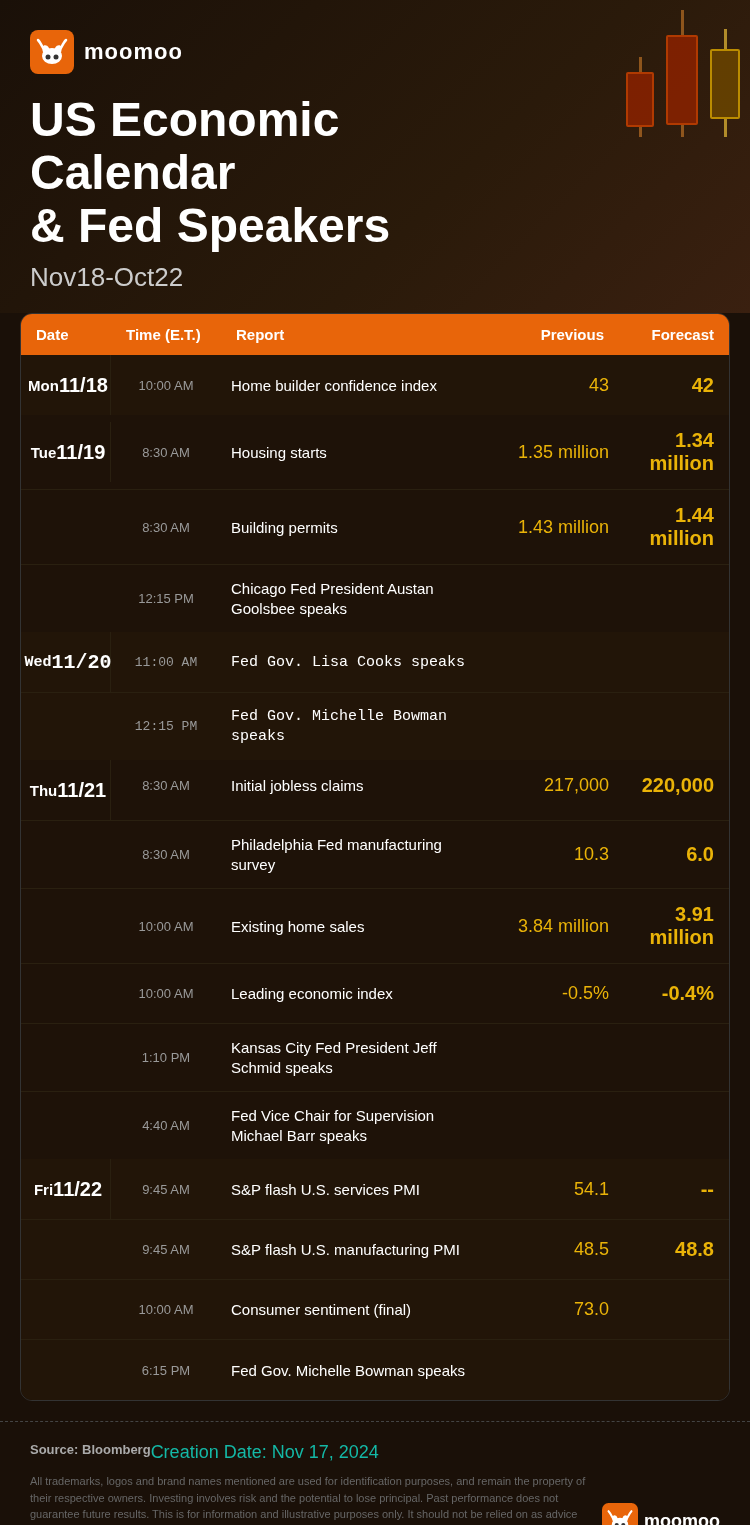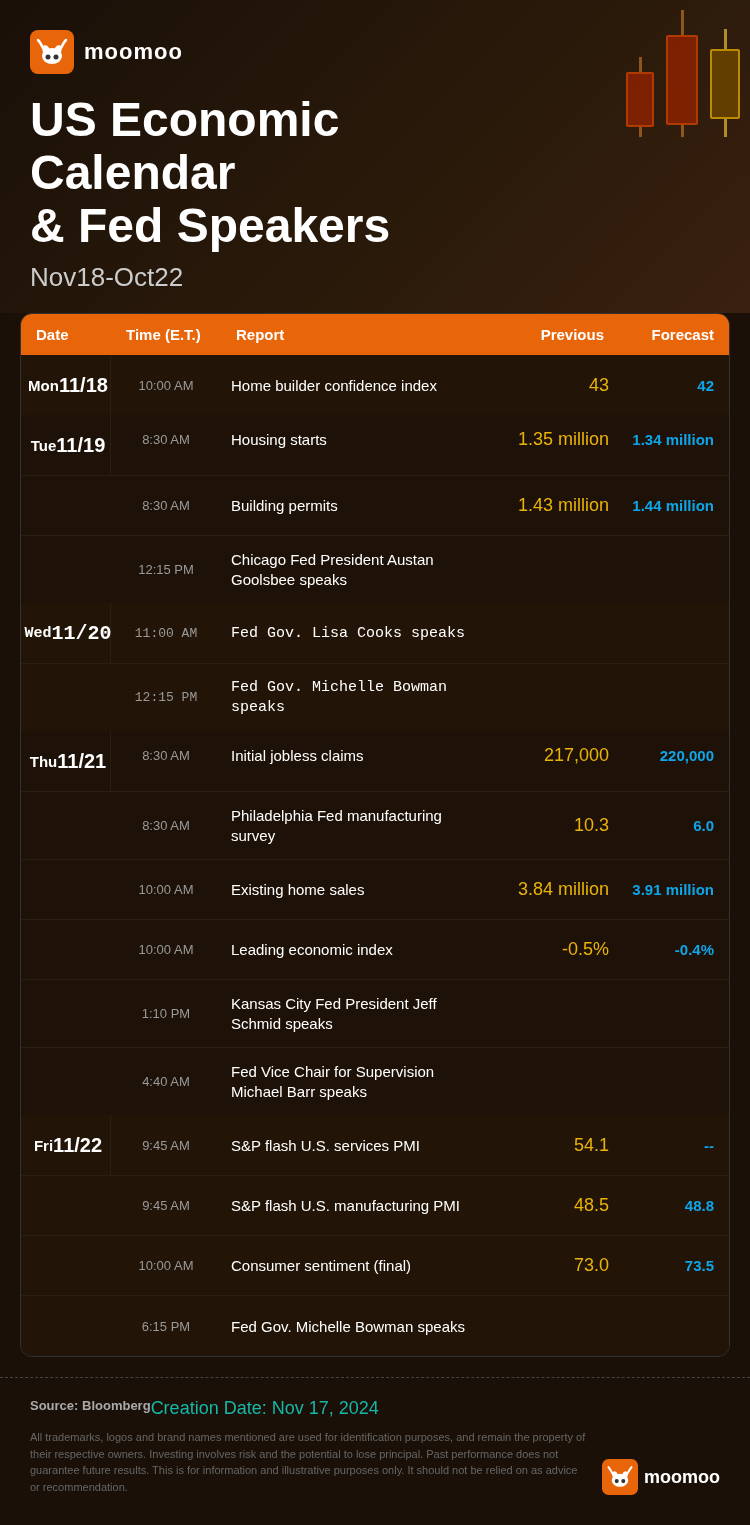--- a/index.html
+++ b/index.html
@@ -172,23 +172,23 @@
 
     .prev-cell {
       padding: 14px 10px;
       font-size: 18px;
       color: #eab308;
       text-align: right;
     }
 
     .forecast-cell {
       padding: 14px 15px 14px 10px;
-      font-size: 15px;
+      font-size: 20px;
       font-weight: 700;
-      color: #0ea5e9;
+      color: #eab308;
       text-align: right;
     }
 
     .footer {
       padding: 20px 30px;
       border-top: 1px dashed #444;
       background: #1a1008;
     }
 
     .footer-source-line {
@@ -434,21 +434,20 @@
       <div class="report-cell">S&amp;P flash U.S. manufacturing PMI</div>
       <div class="prev-cell">48.5</div>
       <div class="forecast-cell">48.8</div>
     </div>
 
     <div class="day-row">
       <div class="day-cell-empty"></div>
       <div class="time-cell">10:00 AM</div>
       <div class="report-cell">Consumer sentiment (final)</div>
       <div class="prev-cell">73.0</div>
-      <div class="forecast-cell">73.5</div>
     </div>
 
     <div class="day-row">
       <div class="day-cell-empty"></div>
       <div class="time-cell">6:15 PM</div>
       <div class="report-cell">Fed Gov. Michelle Bowman speaks</div>
       <div class="prev-cell"></div>
       <div class="forecast-cell"></div>
     </div>
   </div>

